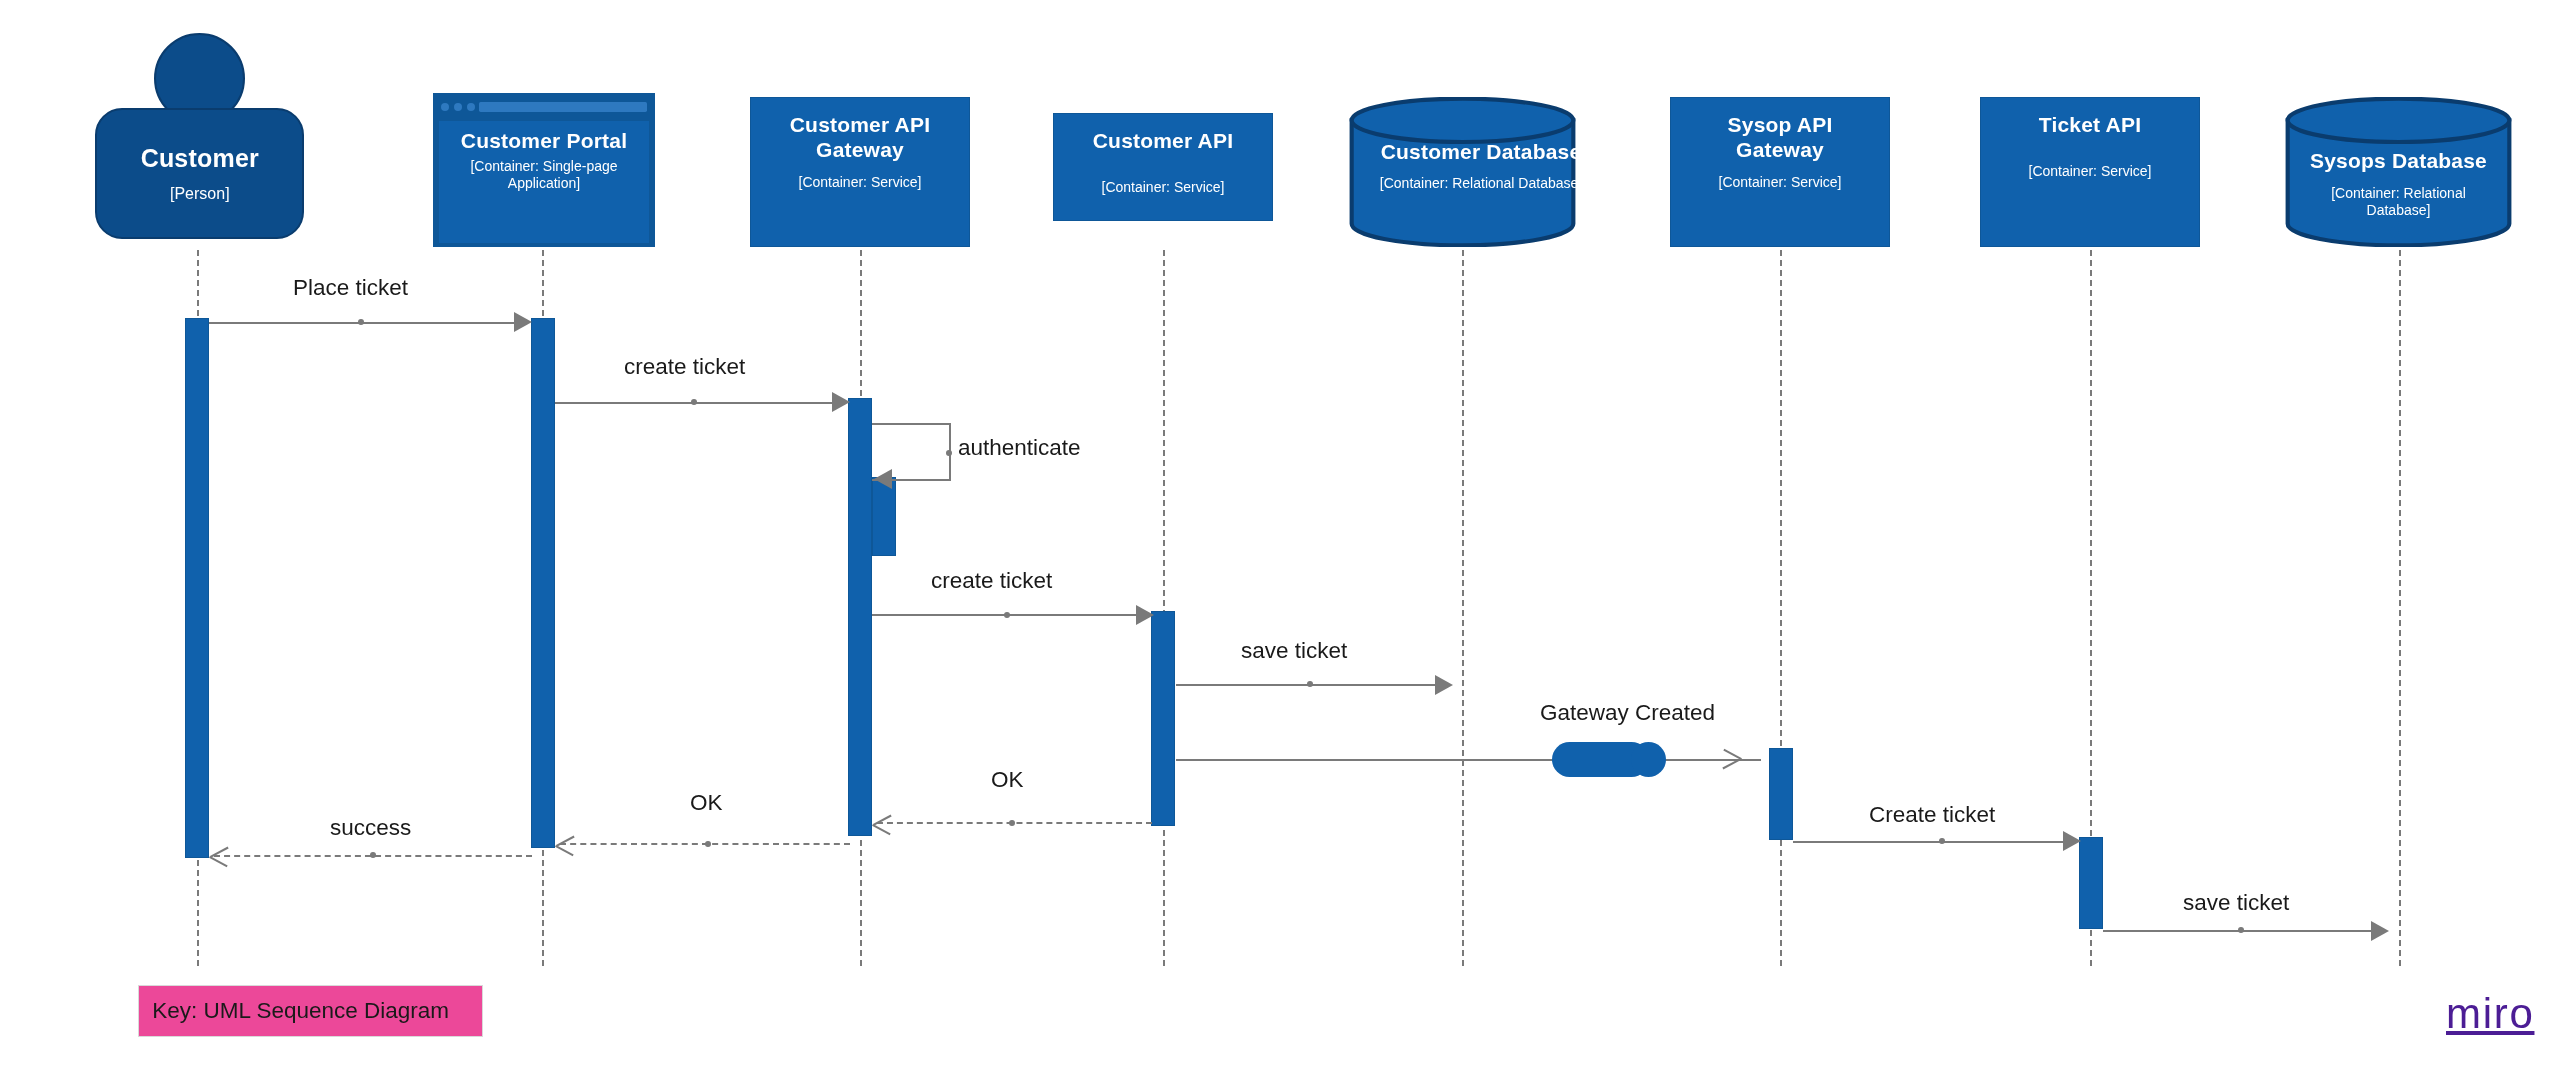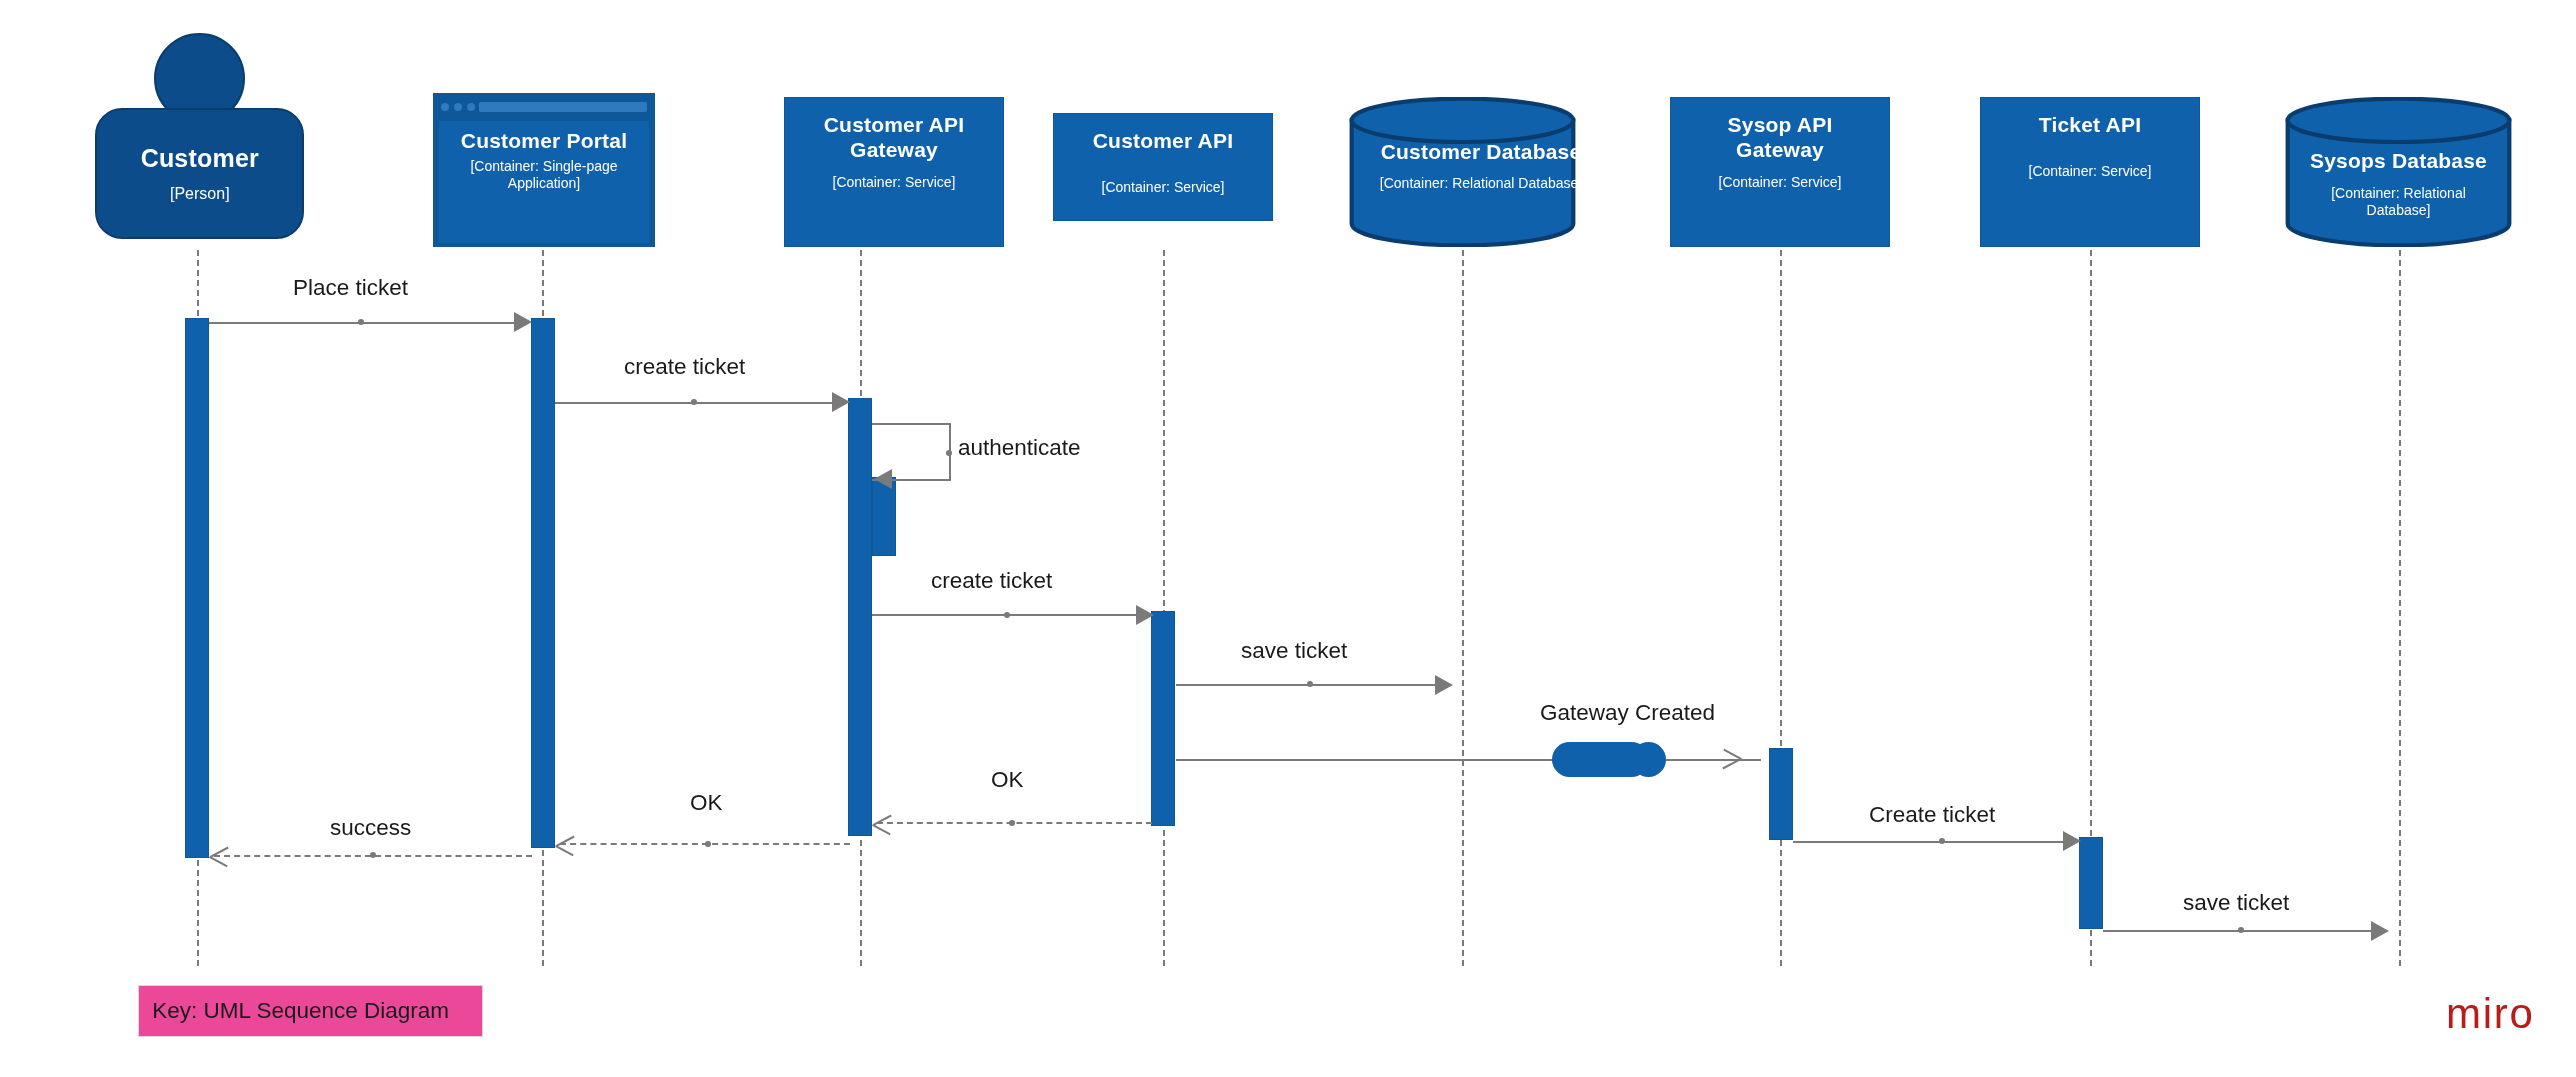--- a/index.html
+++ b/index.html
@@ -59,21 +59,21 @@
   .self-wrap .v{position:absolute;top:0;width:0;border-left:2.5px solid #7A7A7A;}
   .self-wrap .b{position:absolute;left:0;height:0;border-top:2.5px solid #7A7A7A;}
 
   
   .pill{position:absolute;background:#1061AC;border-radius:832px;}
   .pill-circ{position:absolute;background:#1061AC;border-radius:50%;}
 
   
   .legend{position:absolute;border:1.7px solid #D9D9D9;background:#ec4899;
        display:flex;align-items:center;padding:0 13.3px;box-sizing:border-box;color:#1a1a1a;}
-  .miro{position:absolute;color:#b91c1c;font-weight:300;letter-spacing:1.7px;}
+  .miro{position:absolute;color:#4c1d95;font-weight:300;letter-spacing:1.7px;text-decoration:underline;}
 </style>
 </head>
 <body>
 
 <div id="stage">
 
   <div class="lifeline" style="left:197px;top:250px;height:716px;"></div>
   <div class="lifeline" style="left:542px;top:250px;height:716px;"></div>
   <div class="lifeline" style="left:860px;top:250px;height:716px;"></div>
   <div class="lifeline" style="left:1163px;top:250px;height:716px;"></div>
@@ -96,21 +96,21 @@
       <span class="dot" style="left:15px;"></span>
       <span class="dot" style="left:28px;"></span>
       <span class="addr"></span>
     </div>
     <div class="browser-body">
       <div class="nm" style="font-size:21px;">Customer Portal</div>
       <div class="sub" style="font-size:14px;margin-top:4px;padding:0 5px;">[Container: Single-page Application]</div>
     </div>
   </div>
 
-  <div class="node box" style="left:784px;top:97px;width:220px;height:150px;">
+  <div class="node box" style="left:750px;top:97px;width:220px;height:150px;">
     <div class="nm" style="font-size:21px;padding:0 15px;">Customer API Gateway</div>
     <div class="sub" style="font-size:14px;margin-top:11.7px;">[Container: Service]</div>
   </div>
 
   <div class="node box" style="left:1053px;top:97px;width:220px;height:108px;margin-top:16px;">
     <div class="nm" style="font-size:21px;padding:0 15px;">Customer API</div>
     <div class="sub" style="font-size:14px;margin-top:25px;">[Container: Service]</div>
   </div>
 
   <div class="cyl node" style="left:1349px;top:97px;width:264px;height:150px;">

